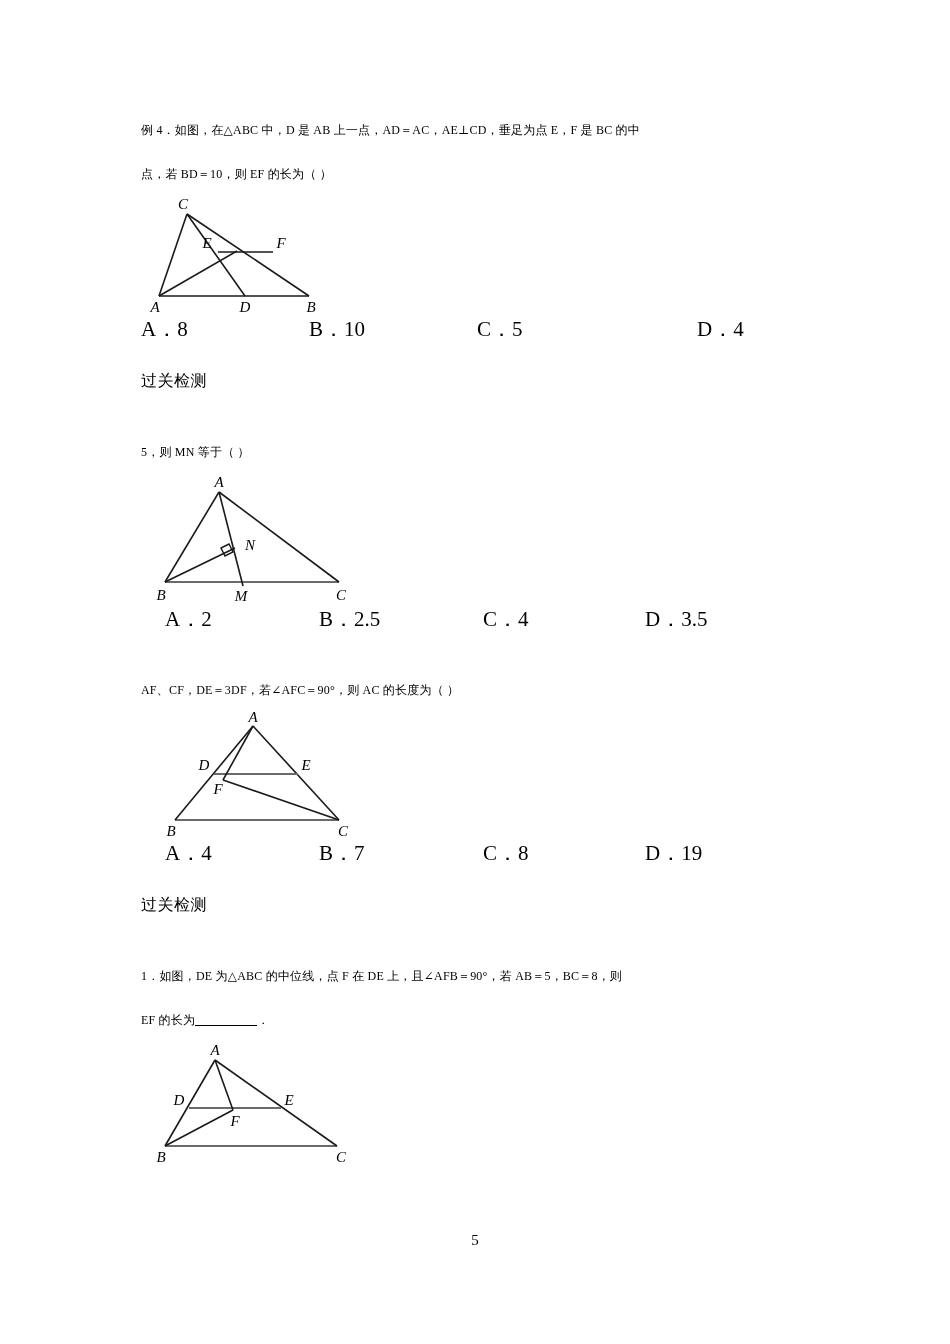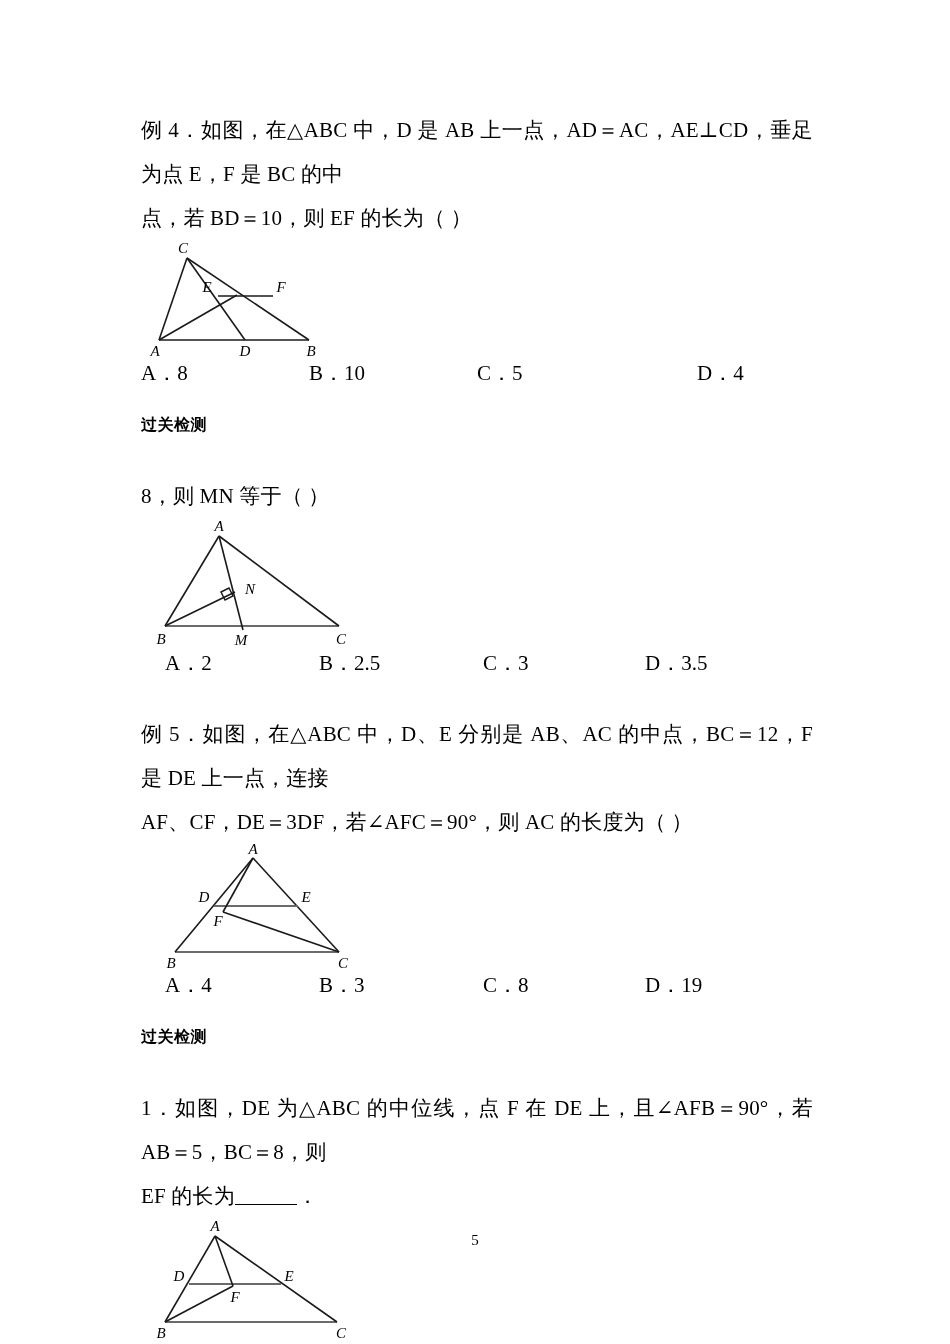--- a/index.html
+++ b/index.html
@@ -21,28 +21,28 @@
     width: 950px;
     height: 1344px;
   }
   .content {
     position: absolute;
     left: 141px;
     top: 108px;
     width: 672px;
   }
   .qtext {
-    font-size: 21px;
+    font-size: 12px;
     line-height: 44px;
     text-align: justify;
     letter-spacing: 0.2px;
   }
   .section-head {
     font-family: "Liberation Sans", "DejaVu Sans", sans-serif;
-    font-weight: bold;
+    font-weight: normal;
     font-size: 16px;
     line-height: 30px;
     letter-spacing: 0.5px;
   }
   .options {
     font-size: 21px;
     line-height: 30px;
     display: block;
     position: relative;
     height: 30px;
@@ -126,21 +126,21 @@
       <span class="opt-d">D．4</span>
     </div>
 
     <div class="spacer-md"></div>
 
     <div class="section-head">过关检测</div>
 
     <div class="spacer-lg"></div>
 
     <div class="qtext">
-      <div>8，则 MN 等于（      ）</div>
+      <div>5，则 MN 等于（      ）</div>
     </div>
 
     <div class="figure" style="height:130px;">
       <svg width="240" height="130" viewBox="0 0 240 130" style="margin-left:10px;">
 
         <line x1="14" y1="108" x2="188" y2="108" stroke="#6a6a6a" stroke-width="2"></line>
         <line x1="14" y1="108" x2="68" y2="18" stroke="#1a1a1a" stroke-width="1.6"></line>
         <line x1="68" y1="18" x2="188" y2="108" stroke="#1a1a1a" stroke-width="1.6"></line>
         <line x1="68" y1="18" x2="92" y2="112" stroke="#1a1a1a" stroke-width="1.6"></line>
         <line x1="14" y1="108" x2="84" y2="74" stroke="#1a1a1a" stroke-width="1.6"></line>
@@ -150,28 +150,27 @@
         <text class="fig-label" x="99" y="76" text-anchor="middle">N</text>
         <text class="fig-label" x="10" y="126" text-anchor="middle">B</text>
         <text class="fig-label" x="90" y="127" text-anchor="middle">M</text>
         <text class="fig-label" x="190" y="126" text-anchor="middle">C</text>
       </svg>
     </div>
 
     <div class="options opts-indent">
       <span class="opt-a">A．2</span>
       <span class="opt-b">B．2.5</span>
-      <span class="opt-c">C．3</span>
+      <span class="opt-c">C．4</span>
       <span class="opt-d">D．3.5</span>
     </div>
 
     <div class="spacer-lg"></div>
 
     <div class="qtext">
-      <div>例 5．如图，在△ABC 中，D、E 分别是 AB、AC 的中点，BC＝12，F 是 DE 上一点，连接</div>
       <div>AF、CF，DE＝3DF，若∠AFC＝90°，则 AC 的长度为（      ）</div>
     </div>
 
     <div class="figure" style="height:126px;">
       <svg width="240" height="126" viewBox="0 0 240 126" style="margin-left:20px;">
 
         <line x1="14" y1="108" x2="178" y2="108" stroke="#6a6a6a" stroke-width="2"></line>
         <line x1="14" y1="108" x2="92" y2="14" stroke="#1a1a1a" stroke-width="1.6"></line>
         <line x1="92" y1="14" x2="178" y2="108" stroke="#1a1a1a" stroke-width="1.6"></line>
         <line x1="53" y1="62" x2="137" y2="62" stroke="#6a6a6a" stroke-width="2"></line>
@@ -181,21 +180,21 @@
         <text class="fig-label" x="43" y="58" text-anchor="middle">D</text>
         <text class="fig-label" x="145" y="58" text-anchor="middle">E</text>
         <text class="fig-label" x="57" y="82" text-anchor="middle">F</text>
         <text class="fig-label" x="10" y="124" text-anchor="middle">B</text>
         <text class="fig-label" x="182" y="124" text-anchor="middle">C</text>
       </svg>
     </div>
 
     <div class="options opts-e5">
       <span class="opt-a">A．4</span>
-      <span class="opt-b">B．3</span>
+      <span class="opt-b">B．7</span>
       <span class="opt-c">C．8</span>
       <span class="opt-d">D．19</span>
     </div>
 
     <div class="spacer-md"></div>
 
     <div class="section-head">过关检测</div>
 
     <div class="spacer-lg"></div>
 

